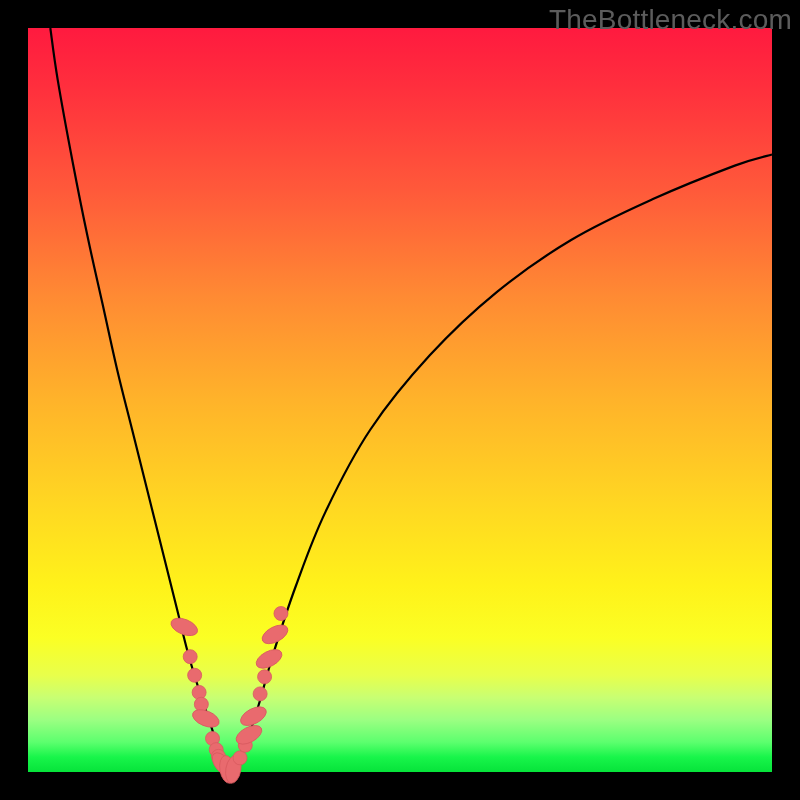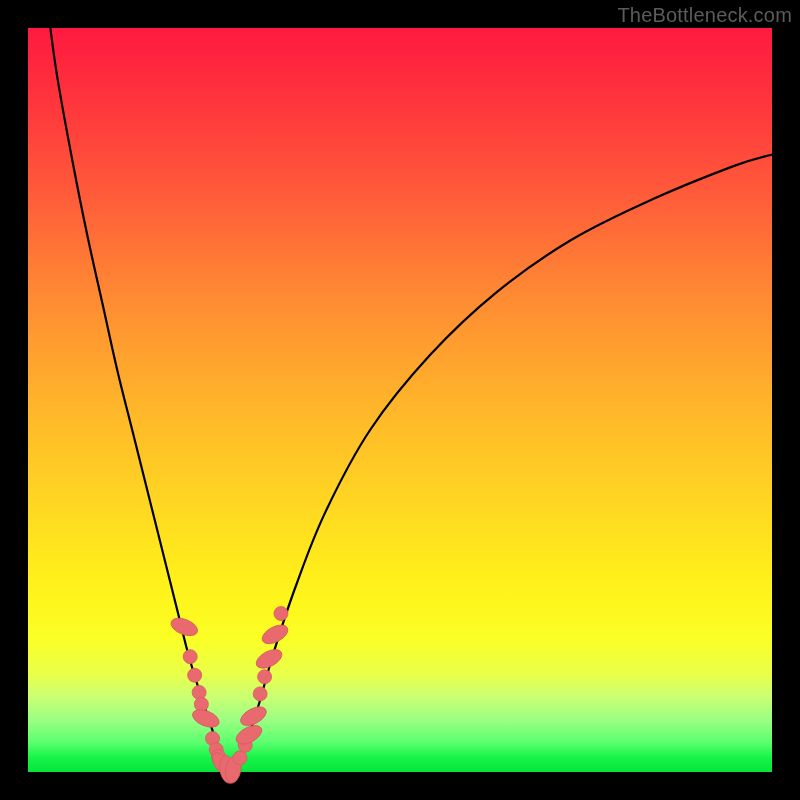--- a/index.html
+++ b/index.html
@@ -41,21 +41,21 @@
       #5cff6e 96%,
       #18f54a 98%,
       #06e33a 100%
     );
   }
   .watermark {
     position: absolute;
     top: 4px;
     right: 8px;
     color: #5c5c5c;
-    font-size: 20px;
+    font-size: 28px;
     letter-spacing: 0.2px;
     font-weight: 500;
     user-select: none;
   }
   svg.curves {
     position: absolute;
     left: 0;
     top: 0;
     width: 744px;
     height: 744px;

